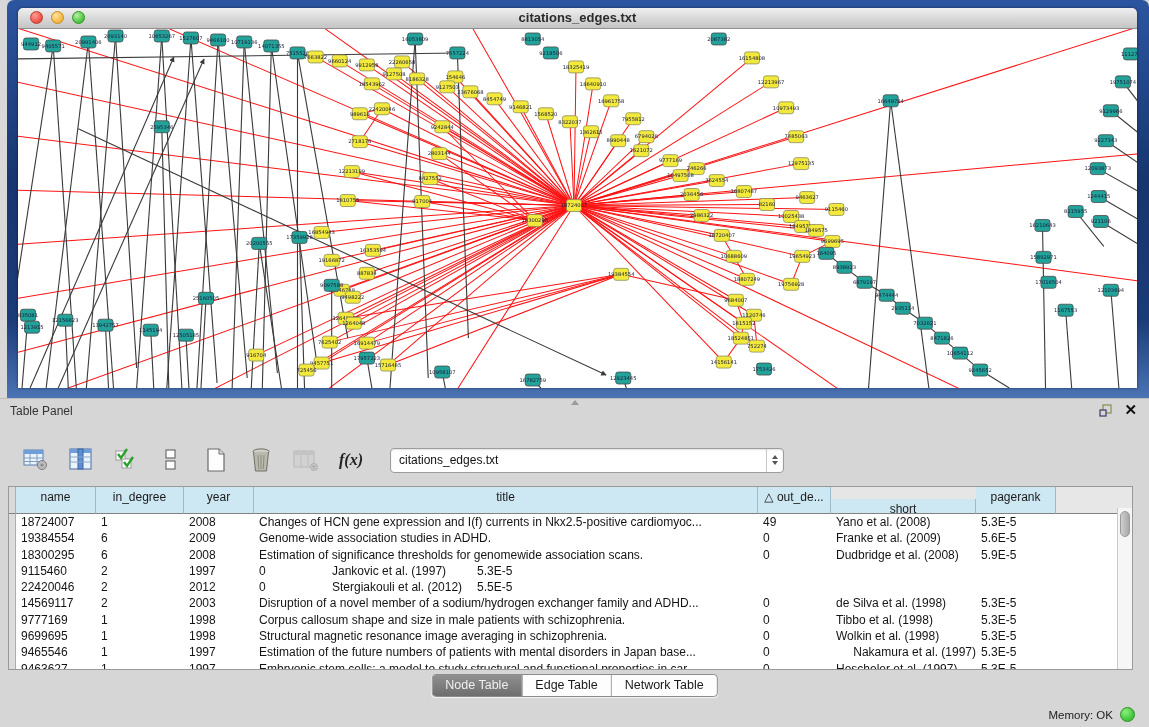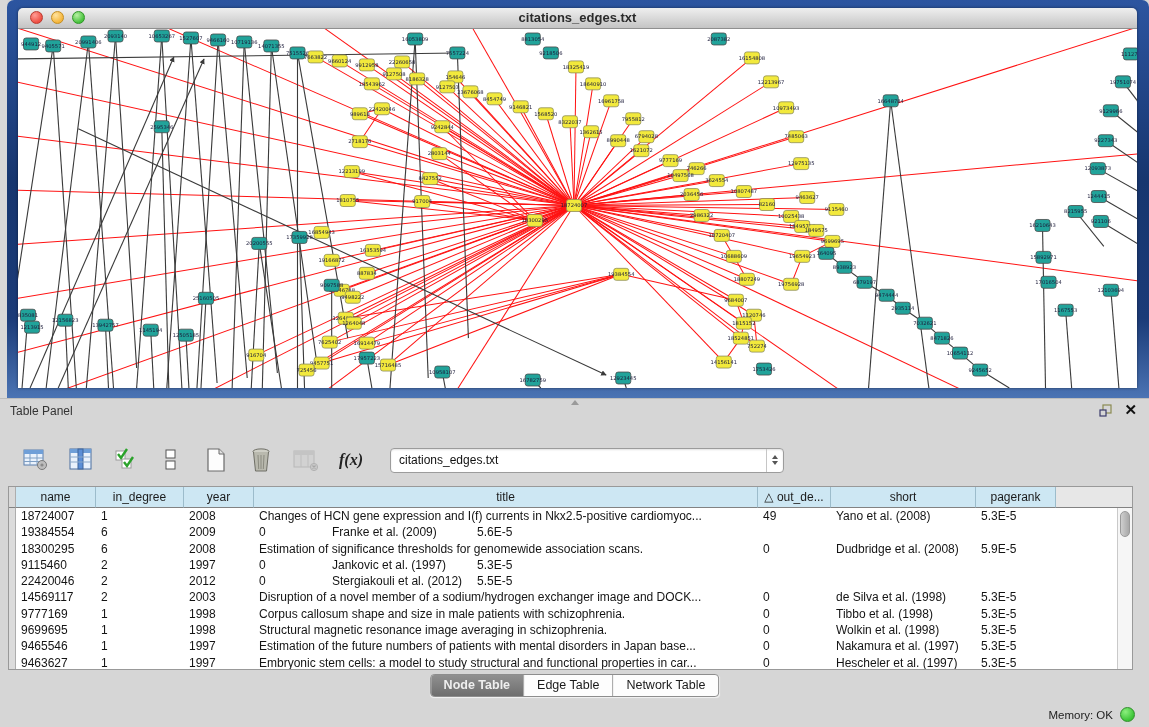--- a/index.html
+++ b/index.html
@@ -46,42 +46,42 @@
   .combo-text{flex:1;font-size:12px;color:#111;padding-left:8px;white-space:nowrap;overflow:hidden;}
   .combo-stepper{width:16px;height:100%;border-left:1px solid #c6c6c6;display:flex;
     flex-direction:column;align-items:center;justify-content:center;gap:2px;}
   .arr-up{width:0;height:0;border-left:3.5px solid transparent;border-right:3.5px solid transparent;
     border-bottom:4px solid #555;}
   .arr-dn{width:0;height:0;border-left:3.5px solid transparent;border-right:3.5px solid transparent;
     border-top:4px solid #555;}
   
   .tbl{position:absolute;left:8px;top:87px;width:1125px;height:184px;
     border:1px solid #999;background:#fff;overflow:hidden;box-sizing:border-box;}
-  .tbl-head{display:flex;height:21px;background:#e6e6e6;}
+  .tbl-head{display:flex;height:27px;background:#e6e6e6;}
   .th{box-sizing:border-box;background:#cde7f3;border-right:1px solid #9cbccb;
     border-bottom:1px solid #828282;font-size:12px;line-height:20px;color:#1b1b1b;
     text-align:center;white-space:nowrap;overflow:hidden;}
   .th-filler{flex:1;background:#e7e7e7;border-bottom:1px solid #828282;}
   .gut{width:7px;flex:0 0 7px;background:#d9d9d9;border-right:1px solid #adadad;
     box-sizing:border-box;}
   .tr{display:flex;height:16.3px;}
   .td{box-sizing:border-box;font-size:12px;line-height:16.3px;color:#141414;
     padding-left:5px;white-space:nowrap;overflow:hidden;}
   .tr .gut{border-bottom:none;background:#dcdcdc;}
   .vscroll{position:absolute;right:0;top:21px;bottom:0;width:15px;background:#f6f6f6;
     border-left:1px solid #c9c9c9;box-sizing:border-box;}
   .vthumb{position:absolute;left:2px;top:3px;width:10px;height:26px;border-radius:5px;
     background:linear-gradient(90deg,#cfcfcf,#a8a8a8);border:1px solid #9a9a9a;box-sizing:border-box;}
   
   .tabs{position:absolute;left:50%;transform:translateX(-50%);top:275px;height:21px;
     display:flex;border:1px solid #8d8d8d;border-radius:4px;overflow:hidden;
     background:#fdfdfd;box-shadow:0 1px 1px rgba(255,255,255,.7);}
   .tab{font-size:12.5px;line-height:20px;padding:0 13px;color:#1a1a1a;white-space:nowrap;}
   .tab + .tab{border-left:1px solid #a3a3a3;}
-  .tab.sel{background:linear-gradient(#909090,#6e6e6e);color:#efefef;font-weight:bold;}
+  .tab.sel{background:linear-gradient(#909090,#6e6e6e);color:#efefef;}
   
   .statusbar{position:absolute;right:14px;bottom:6px;display:flex;align-items:center;gap:7px;}
   .mem-label{font-size:11.5px;color:#222;}
   .mem-dot{width:13px;height:13px;border-radius:50%;
     background:radial-gradient(circle at 35% 30%,#8cef7e,#3cc437 70%);border:1px solid #2e8f29;}
   .left-strip{position:absolute;left:0;top:0;width:7px;height:398px;background:#d8d8d8;}
 </style>
 </head>
 <body>
 
@@ -904,40 +904,41 @@
   </div>
 
   <div class="tbl">
     <div class="tbl-head">
         <div class="gut th" style="background: rgb(217, 217, 217);"></div>
         <div class="th" style="width: 80px; flex: 0 0 80px;">name</div>
         <div class="th" style="width: 88px; flex: 0 0 88px;">in_degree</div>
         <div class="th" style="width: 70px; flex: 0 0 70px;">year</div>
         <div class="th" style="width: 504px; flex: 0 0 504px;">title</div>
         <div class="th" style="width: 73px; flex: 0 0 73px;">△ out_de...</div>
-        <div class="th" style="width: 145px; flex: 0 0 145px;">short</div>
+        <div class="th" style="width: 145px; flex: 0 0 145px; margin-top: 12px;">short</div>
         <div class="th" style="width: 80px; flex: 0 0 80px;">pagerank</div>
         <div class="th-filler"></div>
       </div>
     <div class="tbl-body">
         <div class="tr">
           <div class="gut"></div>
           <div class="td" style="width: 80px; flex: 0 0 80px;">18724007</div>
           <div class="td" style="width: 88px; flex: 0 0 88px;">1</div>
           <div class="td" style="width: 70px; flex: 0 0 70px;">2008</div>
           <div class="td" style="width: 504px; flex: 0 0 504px;">Changes of HCN gene expression and I(f) currents in Nkx2.5-positive cardiomyoc...</div>
           <div class="td" style="width: 73px; flex: 0 0 73px;">49</div>
           <div class="td" style="width: 145px; flex: 0 0 145px;">Yano et al. (2008)</div>
           <div class="td" style="width: 80px; flex: 0 0 80px;">5.3E-5</div>
         </div>
         <div class="tr">
           <div class="gut"></div>
           <div class="td" style="width: 80px; flex: 0 0 80px;">19384554</div>
           <div class="td" style="width: 88px; flex: 0 0 88px;">6</div>
           <div class="td" style="width: 70px; flex: 0 0 70px;">2009</div>
+          <div class="td" style="width: 504px; flex: 0 0 504px;">Genome-wide association studies in ADHD.</div>
           <div class="td" style="width: 73px; flex: 0 0 73px;">0</div>
           <div class="td" style="width: 145px; flex: 0 0 145px;">Franke et al. (2009)</div>
           <div class="td" style="width: 80px; flex: 0 0 80px;">5.6E-5</div>
         </div>
         <div class="tr">
           <div class="gut"></div>
           <div class="td" style="width: 80px; flex: 0 0 80px;">18300295</div>
           <div class="td" style="width: 88px; flex: 0 0 88px;">6</div>
           <div class="td" style="width: 70px; flex: 0 0 70px;">2008</div>
           <div class="td" style="width: 504px; flex: 0 0 504px;">Estimation of significance thresholds for genomewide association scans.</div>
@@ -961,21 +962,21 @@
           <div class="td" style="width: 70px; flex: 0 0 70px;">2012</div>
           <div class="td" style="width: 73px; flex: 0 0 73px;">0</div>
           <div class="td" style="width: 145px; flex: 0 0 145px;">Stergiakouli et al. (2012)</div>
           <div class="td" style="width: 80px; flex: 0 0 80px;">5.5E-5</div>
         </div>
         <div class="tr">
           <div class="gut"></div>
           <div class="td" style="width: 80px; flex: 0 0 80px;">14569117</div>
           <div class="td" style="width: 88px; flex: 0 0 88px;">2</div>
           <div class="td" style="width: 70px; flex: 0 0 70px;">2003</div>
-          <div class="td" style="width: 504px; flex: 0 0 504px;">Disruption of a novel member of a sodium/hydrogen exchanger image and DOCK...</div>
+          <div class="td" style="width: 504px; flex: 0 0 504px;">Disruption of a novel member of a sodium/hydrogen exchanger family and ADHD...</div>
           <div class="td" style="width: 73px; flex: 0 0 73px;">0</div>
           <div class="td" style="width: 145px; flex: 0 0 145px;">de Silva et al. (1998)</div>
           <div class="td" style="width: 80px; flex: 0 0 80px;">5.3E-5</div>
         </div>
         <div class="tr">
           <div class="gut"></div>
           <div class="td" style="width: 80px; flex: 0 0 80px;">9777169</div>
           <div class="td" style="width: 88px; flex: 0 0 88px;">1</div>
           <div class="td" style="width: 70px; flex: 0 0 70px;">1998</div>
           <div class="td" style="width: 504px; flex: 0 0 504px;">Corpus callosum shape and size in male patients with schizophrenia.</div>
@@ -993,21 +994,21 @@
           <div class="td" style="width: 145px; flex: 0 0 145px;">Wolkin et al. (1998)</div>
           <div class="td" style="width: 80px; flex: 0 0 80px;">5.3E-5</div>
         </div>
         <div class="tr">
           <div class="gut"></div>
           <div class="td" style="width: 80px; flex: 0 0 80px;">9465546</div>
           <div class="td" style="width: 88px; flex: 0 0 88px;">1</div>
           <div class="td" style="width: 70px; flex: 0 0 70px;">1997</div>
           <div class="td" style="width: 504px; flex: 0 0 504px;">Estimation of the future numbers of patients with mental disorders in Japan base...</div>
           <div class="td" style="width: 73px; flex: 0 0 73px;">0</div>
-          <div class="td" style="width: 145px; flex: 0 0 145px;">Nakamura et al. (1997)</div>
+          <div class="td" style="width: 145px; flex: 0 0 145px; text-align: right;">Nakamura et al. (1997)</div>
           <div class="td" style="width: 80px; flex: 0 0 80px;">5.3E-5</div>
         </div>
         <div class="tr">
           <div class="gut"></div>
           <div class="td" style="width: 80px; flex: 0 0 80px;">9463627</div>
           <div class="td" style="width: 88px; flex: 0 0 88px;">1</div>
           <div class="td" style="width: 70px; flex: 0 0 70px;">1997</div>
           <div class="td" style="width: 504px; flex: 0 0 504px;">Embryonic stem cells: a model to study structural and functional properties in car...</div>
           <div class="td" style="width: 73px; flex: 0 0 73px;">0</div>
           <div class="td" style="width: 145px; flex: 0 0 145px;">Hescheler et al. (1997)</div>

